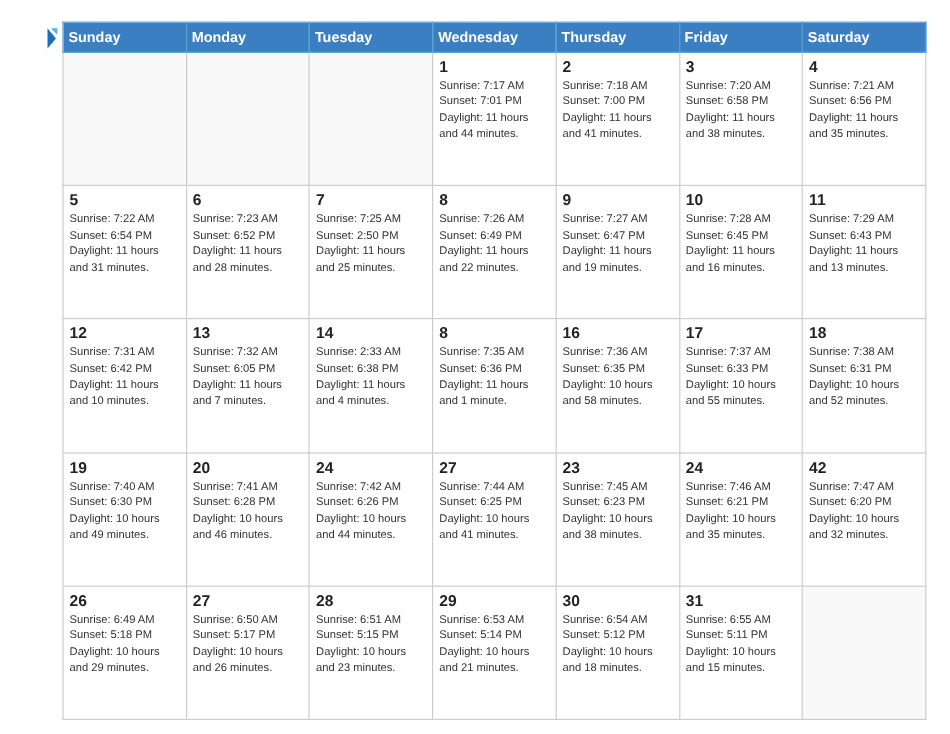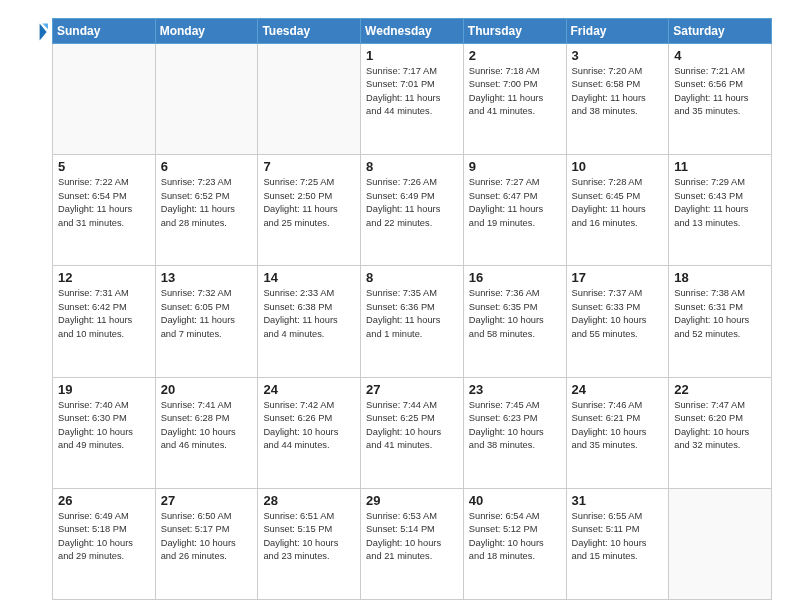--- a/index.html
+++ b/index.html
@@ -274,21 +274,21 @@
 Sunset: 6:23 PM
 Daylight: 10 hours and 38 minutes.</div>
           </td>
           <td>
             <span class="day-number">24</span>
             <div class="day-info">Sunrise: 7:46 AM
 Sunset: 6:21 PM
 Daylight: 10 hours and 35 minutes.</div>
           </td>
           <td>
-            <span class="day-number">22</span>
+            <span class="day-number">42</span>
             <div class="day-info">Sunrise: 7:47 AM
 Sunset: 6:20 PM
 Daylight: 10 hours and 32 minutes.</div>
           </td>
         </tr>
         <tr>
           <td>
             <span class="day-number">26</span>
             <div class="day-info">Sunrise: 6:49 AM
 Sunset: 5:18 PM
@@ -306,21 +306,21 @@
 Sunset: 5:15 PM
 Daylight: 10 hours and 23 minutes.</div>
           </td>
           <td>
             <span class="day-number">29</span>
             <div class="day-info">Sunrise: 6:53 AM
 Sunset: 5:14 PM
 Daylight: 10 hours and 21 minutes.</div>
           </td>
           <td>
-            <span class="day-number">40</span>
+            <span class="day-number">30</span>
             <div class="day-info">Sunrise: 6:54 AM
 Sunset: 5:12 PM
 Daylight: 10 hours and 18 minutes.</div>
           </td>
           <td>
             <span class="day-number">31</span>
             <div class="day-info">Sunrise: 6:55 AM
 Sunset: 5:11 PM
 Daylight: 10 hours and 15 minutes.</div>
           </td>

